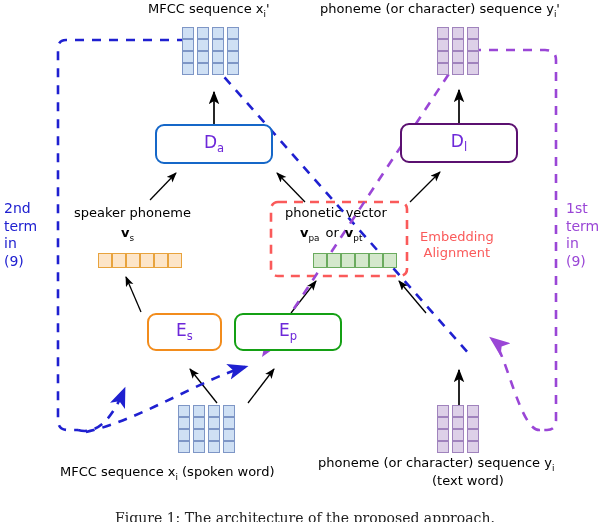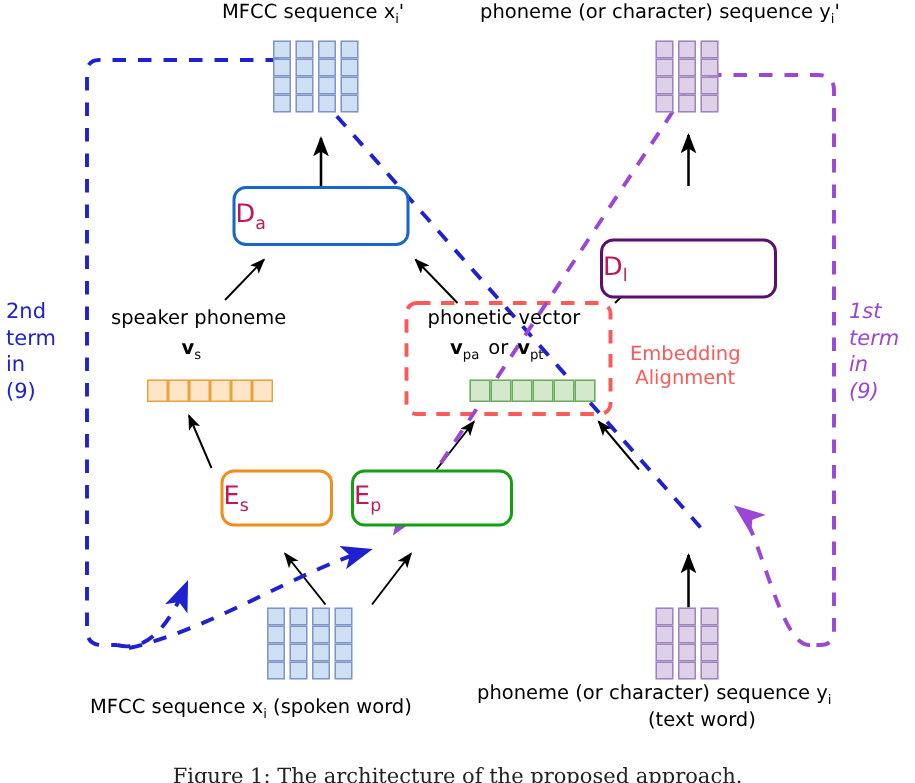--- a/index.html
+++ b/index.html
@@ -31,23 +31,23 @@
     white-space: nowrap;
   }
   .module {
     position: absolute;
     box-sizing: border-box;
     border: 2.5px solid #000;
     border-radius: 9px;
     background: #ffffff;
     display: flex;
     align-items: center;
-    justify-content: flex-start;
+    justify-content: center;
     font-size: 17px;
-    color: #be185d;
+    color: #6d28d9;
   }
   .grid {
     position: absolute;
     display: flex;
     gap: 3px;
   }
   .grid .col {
     display: flex;
     flex-direction: column;
     gap: 0;
@@ -76,21 +76,21 @@
     border: 1px solid #6aab5e;
     background: #d4e8cc;
   }
   .term {
     position: absolute;
     font-size: 14px;
     line-height: 1.25;
     white-space: nowrap;
   }
   .term.blue { color: #1f20d0; }
-  .term.purple { color: #9a46d6; font-style: italic; }
+  .term.purple { color: #9a46d6; }
   .align-label {
     position: absolute;
     color: #fa5a5a;
     font-size: 13px;
     line-height: 1.2;
     text-align: center;
     white-space: nowrap;
   }
   .caption {
     position: absolute;
@@ -244,21 +244,21 @@
         <div class="cell" style="width: 12px; height: 12px;"></div>
         <div class="cell" style="width: 12px; height: 12px;"></div>
         <div class="cell" style="width: 12px; height: 12px;"></div>
       </div>
     </div>
 
   <div class="module" style="left:155px; top:124px; width:118px; height:40px; border-color:#1567c8;">
     <span><span>D</span><sub>a</sub></span>
   </div>
 
-  <div class="module" style="left:400px; top:123px; width:118px; height:40px; border-color:#5b1070;margin-top:36px;">
+  <div class="module" style="left:400px; top:123px; width:118px; height:40px; border-color:#5b1070;">
     <span><span>D</span><sub>l</sub></span>
   </div>
 
   <div class="lbl" style="left:74px; top:206px;">speaker phoneme</div>
   <div class="lbl" style="left:121px; top:226px; font-weight:bold;">
     <span>v</span><sub style="font-weight:normal;">s</sub>
   </div>
   <div class="bar" id="speakerBar" style="left:98px; top:253px;">
       <div class="cell"></div>
       <div class="cell"></div>

